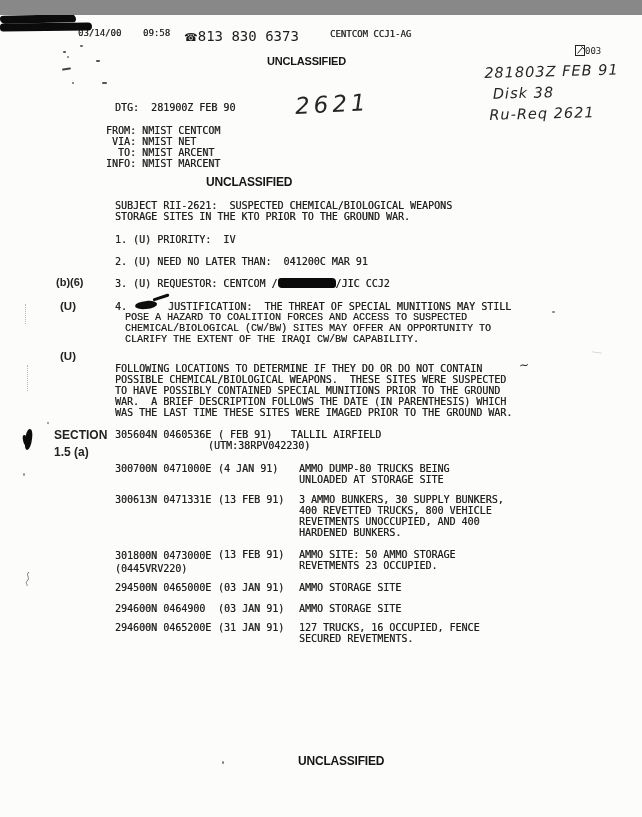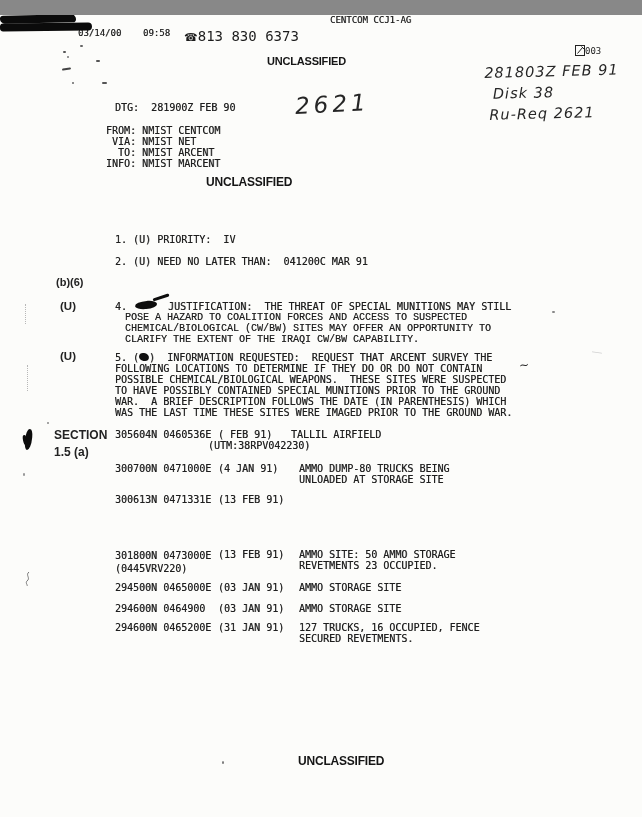--- a/index.html
+++ b/index.html
@@ -51,21 +51,21 @@
 </style>
 </head>
 <body>
 
 <div class="page">
 
   <div class="mono mono-sm" style="left:78px; top:13px;">03/14/00    09:58</div>
   <div class="abs" style="left:184px; top:11px;">
     <span class="phone-glyph">☎</span><span style="font-family:'DejaVu Sans Mono',monospace; font-size:14px;">813 830 6373</span>
   </div>
-  <div class="mono mono-sm" style="left:330px; top:0;">CENTCOM CCJ1-AG</div>
+  <div class="mono mono-sm" style="left:330px; top:14px;">CENTCOM CCJ1-AG</div>
   <div class="abs" style="left:575px; top:24px;text-align:right;">
     <svg width="10" height="12" style="vertical-align:-2px;">
       <rect x="0.5" y="1.5" width="9" height="10" fill="none" stroke="#222" stroke-width="1"></rect>
       <path d="M2.5 9.5 L7.5 3.5 M6.5 2.5 L9 5" stroke="#222" stroke-width="1" fill="none"></path>
     </svg><span style="font-family:'DejaVu Sans Mono',monospace; font-size:9px;">003</span>
   </div>
 
   <div class="heading" style="left:267px; top:40px;">UNCLASSIFIED</div>
 
   <div class="hand hand-block" style="left:484px; top:48px;">
@@ -78,34 +78,36 @@
   <div class="hand hand-number" style="left:295px; top:76px;">2621</div>
 
   <div class="mono" style="left:106px; top:110px;">FROM: NMIST CENTCOM
  VIA: NMIST NET
   TO: NMIST ARCENT
 INFO: NMIST MARCENT</div>
 
   <div class="redact" style="left:114px; top:165px; width:76px; height:8px; border-radius:4px 6px 4px 6px; transform:rotate(-1.2deg);"></div>
   <div class="heading" style="left:206px; top:160px; font-size:12px;">UNCLASSIFIED</div>
 
+  <div class="mono" style="left:115px; top:185px;">SUBJECT RII-2621:  SUSPECTED CHEMICAL/BIOLOGICAL WEAPONS
+STORAGE SITES IN THE KTO PRIOR TO THE GROUND WAR.</div>
 
   <div class="mono" style="left:115px; top:219px;">1. (U) PRIORITY:  IV</div>
   <div class="mono" style="left:115px; top:241px;">2. (U) NEED NO LATER THAN:  041200C MAR 91</div>
 
   <div class="note" style="left:56px; top:261px; font-size:11px;">(b)(6)</div>
+  <div class="mono" style="left:115px; top:263px;"><span>3. (U) REQUESTOR: CENTCOM /</span><span class="redact-inline" style="width:58px; height:10px;"></span><span>/JIC CCJ2</span></div>
 
   <div class="note" style="left:60px; top:285px;">(U)</div>
   <div class="mono" style="left:115px; top:286px;"><span>4. </span><span class="scribble4"></span><span> JUSTIFICATION:  THE THREAT OF SPECIAL MUNITIONS MAY STILL</span></div>
   <div class="mono" style="left:125px; top:297px;font-family:Liberation Mono, monospace;">POSE A HAZARD TO COALITION FORCES AND ACCESS TO SUSPECTED
 CHEMICAL/BIOLOGICAL (CW/BW) SITES MAY OFFER AN OPPORTUNITY TO
 CLARIFY THE EXTENT OF THE IRAQI CW/BW CAPABILITY.</div>
 
   <div class="note" style="left:60px; top:335px;">(U)</div>
-  <div class="mono" style="left:115px; top:337px;"><span>5. (</span><span class="scribble5"></span><span>)</span><span>  INFORMATION REQUESTED:  REQUEST THAT ARCENT SURVEY THE</span></div>
   <div class="mono" style="left:115px; top:348px;">FOLLOWING LOCATIONS TO DETERMINE IF THEY DO OR DO NOT CONTAIN
 POSSIBLE CHEMICAL/BIOLOGICAL WEAPONS.  THESE SITES WERE SUSPECTED
 TO HAVE POSSIBLY CONTAINED SPECIAL MUNITIONS PRIOR TO THE GROUND
 WAR.  A BRIEF DESCRIPTION FOLLOWS THE DATE (IN PARENTHESIS) WHICH
 WAS THE LAST TIME THESE SITES WERE IMAGED PRIOR TO THE GROUND WAR.</div>
 
   <div class="note" style="left:54px; top:413px; font-size:12px;">SECTION</div>
   <div class="note" style="left:54px; top:430px; font-size:12px;">1.5 (a)</div>
 
   <div class="mono" style="left:115px; top:414px;">305604N 0460536E</div>
@@ -114,20 +116,24 @@
   <div class="redact" style="left:113px; top:427px; width:92px; height:8px; border-radius:4px 5px 5px 4px; transform:rotate(-0.6deg);"></div>
   <div class="mono" style="left:208px; top:425px;">(UTM:38RPV042230)</div>
 
   <div class="mono" style="left:115px; top:448px;">300700N 0471000E</div>
   <div class="mono" style="left:218px; top:448px;">(4 JAN 91)</div>
   <div class="mono" style="left:299px; top:448px;">AMMO DUMP-80 TRUCKS BEING
 UNLOADED AT STORAGE SITE</div>
 
   <div class="mono" style="left:115px; top:479px;">300613N 0471331E</div>
   <div class="mono" style="left:218px; top:479px;">(13 FEB 91)</div>
+  <div class="mono" style="left:299px; top:479px;">3 AMMO BUNKERS, 30 SUPPLY BUNKERS,
+400 REVETTED TRUCKS, 800 VEHICLE
+REVETMENTS UNOCCUPIED, AND 400
+HARDENED BUNKERS.</div>
 
   <div class="mono" style="left:115px; top:534px; line-height:13px;">301800N 0473000E
 (0445VRV220)</div>
   <div class="mono" style="left:218px; top:534px;">(13 FEB 91)</div>
   <div class="mono" style="left:299px; top:534px;">AMMO SITE: 50 AMMO STORAGE
 REVETMENTS 23 OCCUPIED.</div>
 
   <div class="mono" style="left:115px; top:567px;">294500N 0465000E</div>
   <div class="mono" style="left:218px; top:567px;">(03 JAN 91)</div>
   <div class="mono" style="left:299px; top:567px;">AMMO STORAGE SITE</div>

